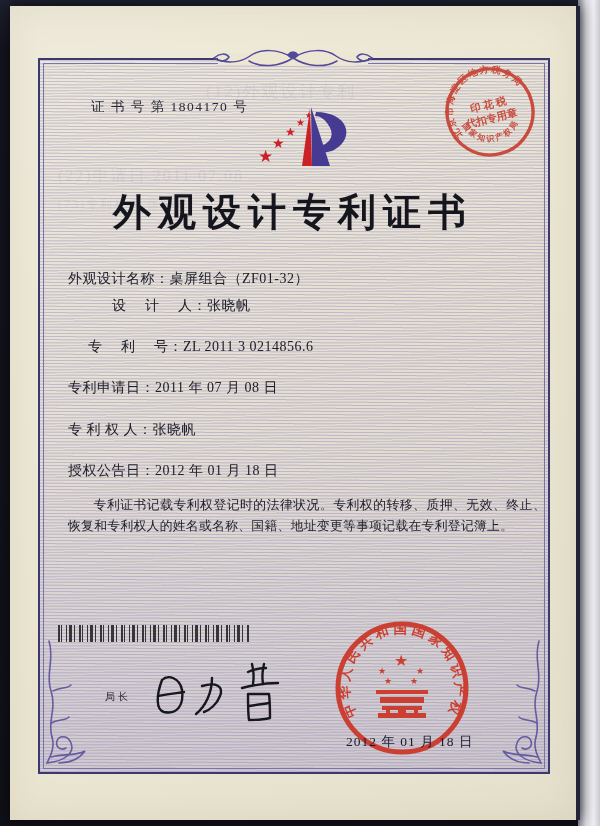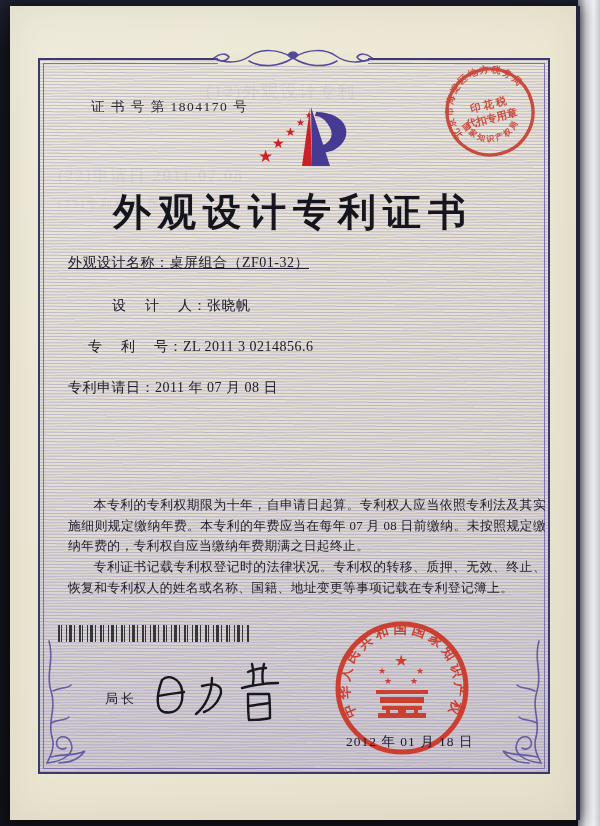--- a/index.html
+++ b/index.html
@@ -27,21 +27,21 @@
   .title{position:absolute;left:0;top:181px;width:566px;text-align:center;
          font-size:38px;font-weight:bold;color:#15151d;letter-spacing:7px;}
   .field{position:absolute;left:58px;font-size:14px;color:#20202c;letter-spacing:.5px;white-space:nowrap;}
   .body-text{position:absolute;left:58px;top:489px;width:478px;}
   .body-text p{margin:0;text-indent:2em;font-size:12.8px;line-height:1.62;
          color:#1d1d2a;text-align:justify;letter-spacing:.3px;}
   .barcode{position:absolute;left:48px;top:619px;width:192px;height:17px;opacity:.85;
          background:repeating-linear-gradient(90deg,#1c1c1c 0 2px,transparent 2px 3px,
            #1c1c1c 3px 4px,transparent 4px 8px,#1c1c1c 8px 9px,transparent 9px 11px,
            #1c1c1c 11px 14px,transparent 14px 16px,#1c1c1c 16px 17px,transparent 17px 21px);}
-  .sig-label{position:absolute;left:95px;top:684px;font-size:13px;color:#20202c;letter-spacing:3px;}
+  .sig-label{position:absolute;left:95px;top:684px;font-size:10px;color:#20202c;letter-spacing:3px;}
   .signature{position:absolute;left:138px;top:656px;}
   .seal{position:absolute;left:322px;top:612px;opacity:.92;}
   .seal-date{position:absolute;left:336px;top:727px;font-size:13.5px;color:#1b1b30;
          letter-spacing:1px;z-index:6;}
   .footer{position:absolute;left:0;top:745px;width:566px;text-align:center;
          font-size:11.5px;color:#2c2c3a;letter-spacing:2px;}
   .tax-stamp{position:absolute;left:424px;top:50px;transform:rotate(-14deg);opacity:.88;}
   .ornament-top{position:absolute;left:192px;top:39px;z-index:3;}
   .corner{position:absolute;z-index:2;}
   .corner.bl{left:31px;top:633px;}
@@ -107,35 +107,40 @@
         <text x="8" y="58" font-size="17">★</text>
         <text x="22" y="44" font-size="14">★</text>
         <text x="35" y="32" font-size="12">★</text>
         <text x="46" y="22" font-size="10">★</text>
         <text x="55" y="14" font-size="8">★</text>
       </g>
     </svg>
 
     <div class="title">外观设计专利证书</div>
 
-    <div class="field" style="top:248px;text-decoration:underline;">
+    <div class="field" style="top:264px;">
       <span>外观设计名称：</span><span>桌屏组合（ZF01-32）</span>
     </div>
     <div class="field" style="top:291px;margin-left:44px;">
       <span>设　 计　 人：</span><span>张晓帆</span>
     </div>
     <div class="field" style="top:332px;margin-left:20px;">
       <span>专　 利　 号：</span><span>ZL 2011 3 0214856.6</span>
     </div>
     <div class="field" style="top:373px;text-align:center;">
       <span>专利申请日：</span><span>2011 年 07 月 08 日</span>
     </div>
+    <div class="field" style="top:415px;">
+      <span>专 利 权 人：</span><span>张晓帆</span>
+    </div>
+    <div class="field" style="top:456px;">
+      <span>授权公告日：</span><span>2012 年 01 月 18 日</span>
+    </div>
 
     <div class="body-text">
-      <p>本专利的专利权期限为十年，自申请日起算。专利权人应当依照专利法及其实施细则规定缴纳年费。本专利的年费应当在每年 07 月 08 日前缴纳。未按照规定缴纳年费的，专利权自应当缴纳年费期满之日起终止。</p>
       <p>专利证书记载专利权登记时的法律状况。专利权的转移、质押、无效、终止、恢复和专利权人的姓名或名称、国籍、地址变更等事项记载在专利登记簿上。</p>
     </div>
 
     <div class="barcode"></div>
 
     <div class="sig-label">局长</div>
     <svg class="signature" width="168" height="64" viewBox="0 0 168 64">
       <g stroke="#17171f" stroke-width="2.4" fill="none" stroke-linecap="round" stroke-linejoin="round">
         <path d="M14,18 C8,34 8,48 16,50 C30,53 36,42 34,28 C32,16 20,12 14,18"></path>
         <path d="M10,34 C20,32 30,31 36,30"></path>

